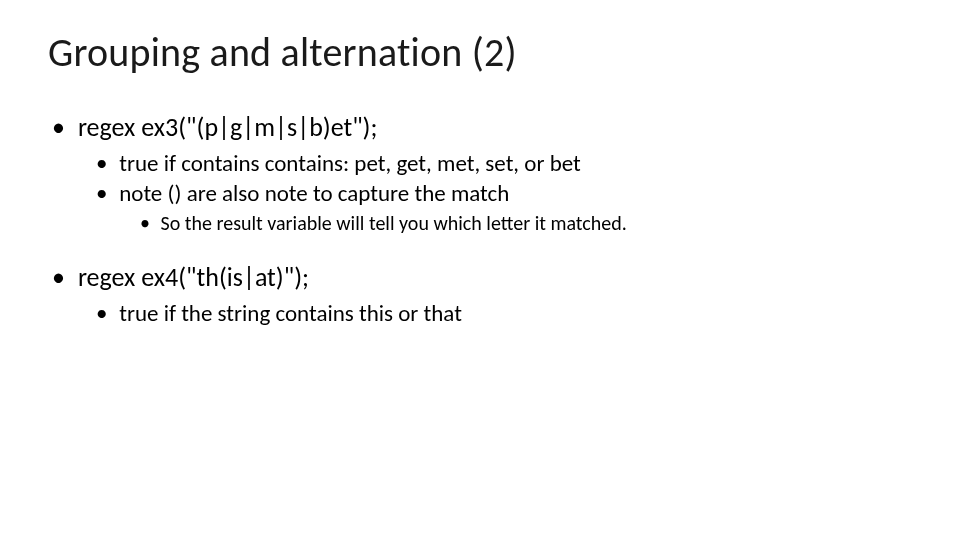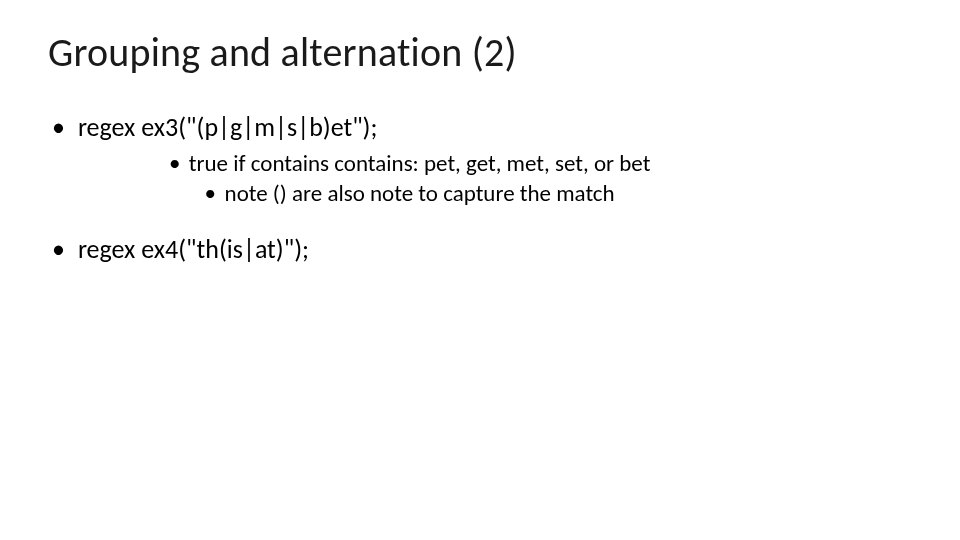--- a/index.html
+++ b/index.html
@@ -39,21 +39,20 @@
     content: "•";
     display: inline-block;
     width: 20px;
     margin-left: 0;
   }
   ul.lvl2 {
     list-style: none;
     padding: 0 0 0 44px;
     margin: 6px 0 0 0;
     font-size: 23px;
-    text-align: center;
   }
   ul.lvl2 > li {
     margin-bottom: 2px;
   }
   ul.lvl2 > li::before {
     content: "•";
     display: inline-block;
     width: 18px;
   }
   ul.lvl3 {
@@ -76,21 +75,31 @@
 
   <ul class="lvl1">
     <li>
       <span>regex ex3("(p|g|m|s|b)et");</span>
       <ul class="lvl2">
         <li>
           <span>true if contains contains: pet, get, met, set, or bet</span>
         </li>
         <li>
           <span>note () are also note to capture the match</span>
+          <ul class="lvl3">
+            <li>
+              <span>So the result variable will tell you which letter it matched.</span>
+            </li>
+          </ul>
         </li>
       </ul>
     </li>
 
     <li>
       <span>regex ex4("th(is|at)");</span>
+      <ul class="lvl2">
+        <li>
+          <span>true if the string contains this or that</span>
+        </li>
+      </ul>
     </li>
   </ul>
 </div>
 
 </body></html>

